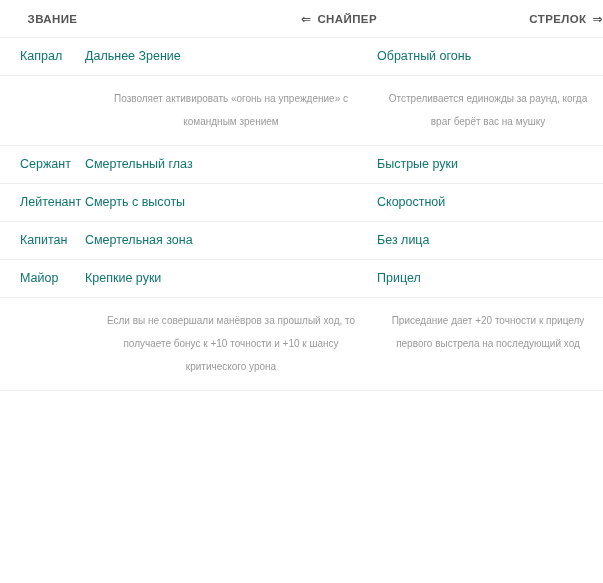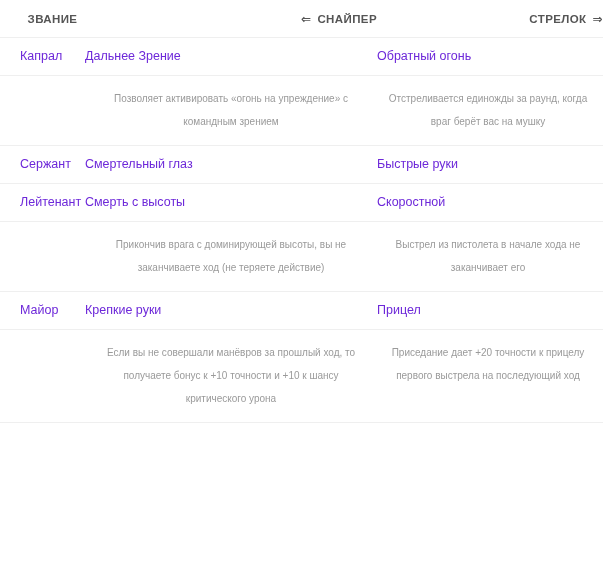--- a/index.html
+++ b/index.html
@@ -89,21 +89,21 @@
     padding-right: 14px;
   }
   tr.desc-row td.cell-right {
     padding-left: 10px;
     padding-right: 14px;
   }
 
   
   #perk-table tr > *:first-child { position: relative; }
 </style>
-<style>body{background:#ffffff;}#perk-table thead th{color:#555555;border-bottom-color:#efefef;}#perk-table .arrow-glyph{color:#555555;}#perk-table tr.name-row td{color:#6d28d9;border-bottom-color:#efefef;}#perk-table tr.desc-row td{color:#9a9a9a;border-bottom-color:#efefef;}</style></head>
+<style>body{background:#ffffff;}#perk-table thead th{color:#555555;border-bottom-color:#efefef;}#perk-table .arrow-glyph{color:#555555;}#perk-table tr.name-row td{color:#0f766e;border-bottom-color:#efefef;}#perk-table tr.desc-row td{color:#9a9a9a;border-bottom-color:#efefef;}</style></head>
 <body>
 
 <table id="perk-table">
   <colgroup>
     <col class="col-rank">
     <col class="col-left">
     <col class="col-right">
   </colgroup>
 
   <thead>
@@ -131,26 +131,26 @@
       <td class="cell-rank">Сержант</td>
       <td class="cell-left">Смертельный глаз</td>
       <td class="cell-right">Быстрые руки</td>
     </tr>
 
     <tr class="name-row">
       <td class="cell-rank">Лейтенант</td>
       <td class="cell-left">Смерть с высоты</td>
       <td class="cell-right">Скоростной</td>
     </tr>
-    <tr class="desc-row">
-      <td class="cell-rank"></td>
-      <td class="cell-left">Прикончив врага с доминирующей высоты, вы не заканчиваете ход (не теряете действие)</td>
-      <td class="cell-right">Выстрел из пистолета в начале хода не заканчивает его</td>
+
+    <tr class="name-row">
+      <td class="cell-rank">Капитан</td>
+      <td class="cell-left">Смертельная зона</td>
+      <td class="cell-right">Без лица</td>
     </tr>
-
 
     <tr class="name-row">
       <td class="cell-rank">Майор</td>
       <td class="cell-left">Крепкие руки</td>
       <td class="cell-right">Прицел</td>
     </tr>
     <tr class="desc-row">
       <td class="cell-rank"></td>
       <td class="cell-left">Если вы не совершали манёвров за прошлый ход, то получаете бонус к +10 точности и +10 к шансу критического урона</td>
       <td class="cell-right">Приседание дает +20 точности к прицелу первого выстрела на последующий ход</td>

